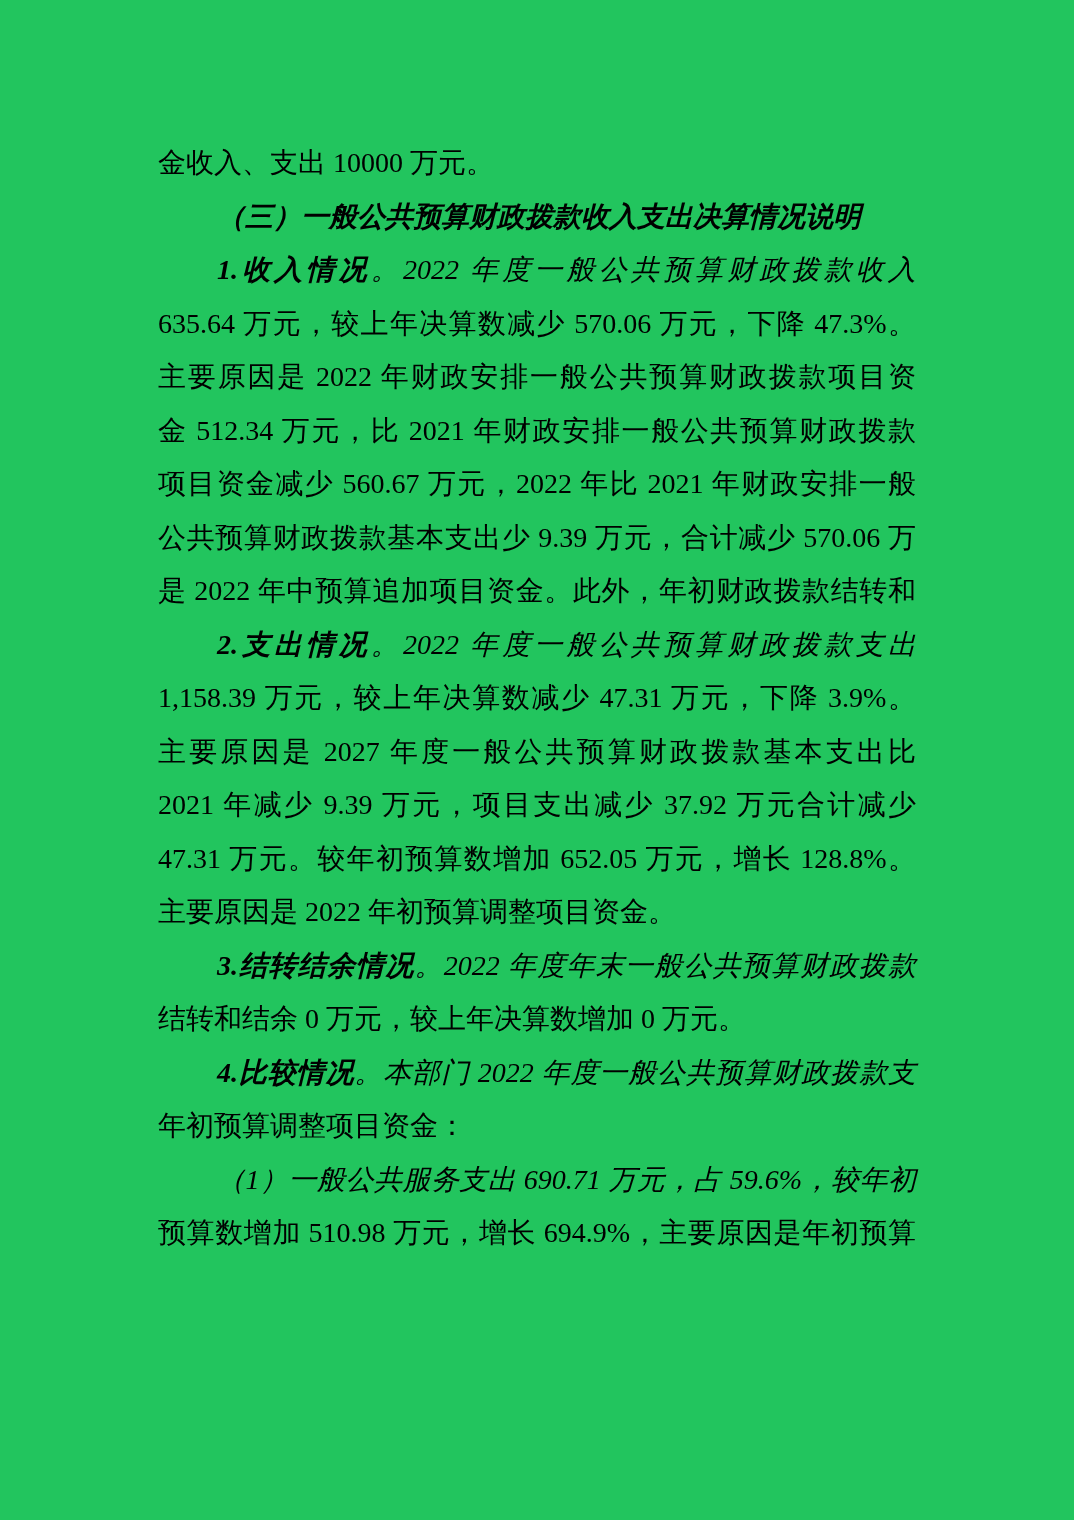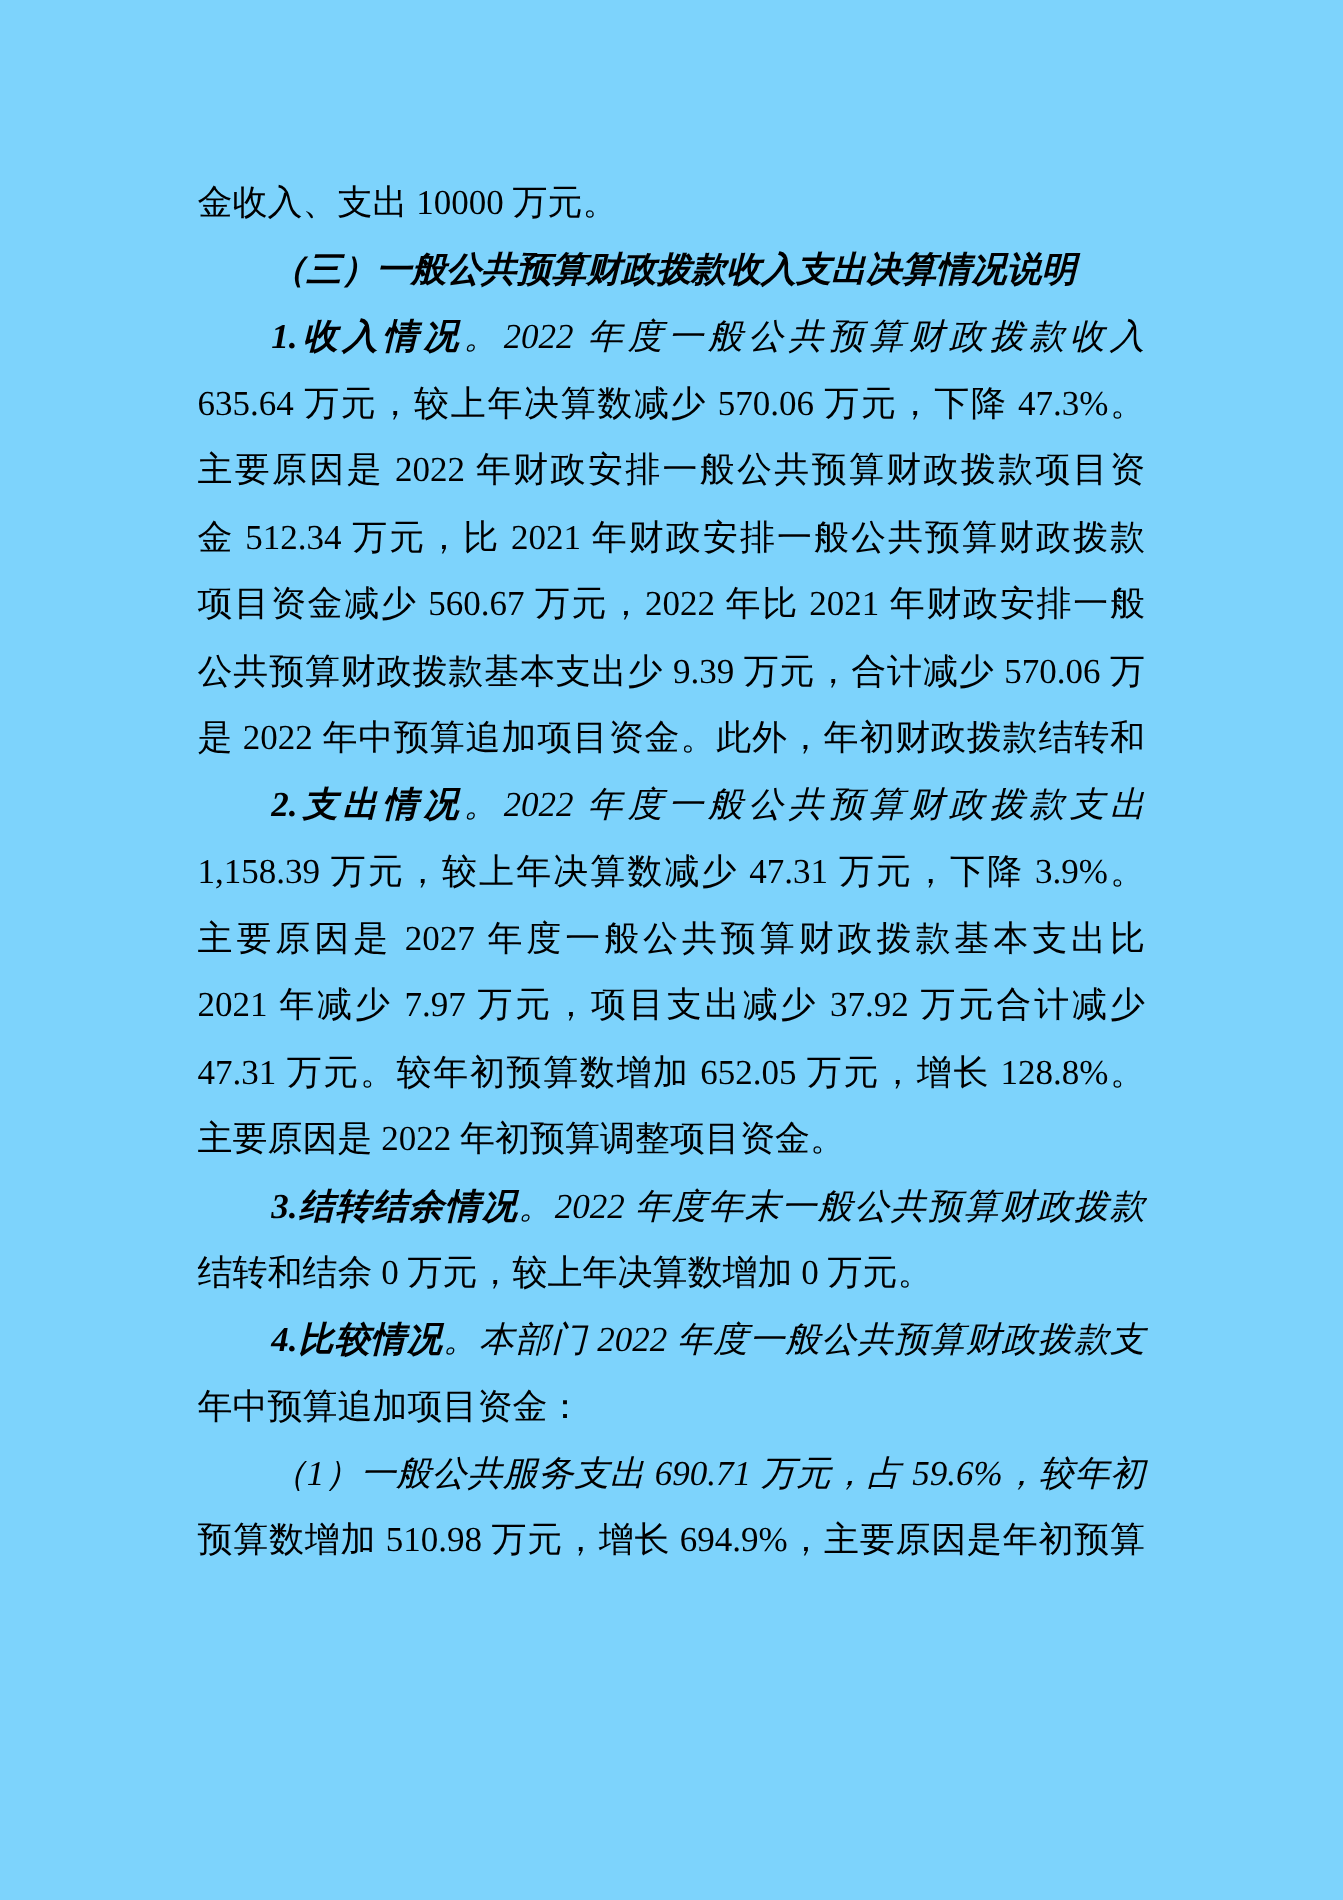--- a/index.html
+++ b/index.html
@@ -8,21 +8,21 @@
     height: 1520px;
     background: #ffffff;
     color: #000000;
     font-family: "Liberation Serif", "DejaVu Serif", serif;
     position: relative;
     overflow: hidden;
   }
   .page {
     position: absolute;
     inset: 0;
-    background: #7dd3fc;
+    background: #22c55e;
   }
   .doc {
     position: absolute;
     left: 158px;
     top: 136px;
     width: 758px;
   }
   .paragraph { margin: 0; padding: 0; }
   .line {
     height: 53.5px;
@@ -57,30 +57,30 @@
         <div class="line just"><span class="run">主要原因是 2022 年财政安排一般公共预算财政拨款项目资</span></div>
         <div class="line just"><span class="run">金 512.34 万元，比 2021 年财政安排一般公共预算财政拨款</span></div>
         <div class="line just"><span class="run">项目资金减少 560.67 万元，2022 年比 2021 年财政安排一般</span></div>
         <div class="line just"><span class="run">公共预算财政拨款基本支出少 9.39 万元，合计减少 570.06 万</span></div>
         <div class="line just"><span class="run">是 2022 年中预算追加项目资金。此外，年初财政拨款结转和</span></div>
       </div>
       <div class="paragraph">
         <div class="line indent just"><span class="run bold">2.支出情况</span><span class="run">。2022 年度一般公共预算财政拨款支出</span></div>
         <div class="line just"><span class="run">1,158.39 万元，较上年决算数减少 47.31 万元，下降 3.9%。</span></div>
         <div class="line just"><span class="run">主要原因是 2027 年度一般公共预算财政拨款基本支出比</span></div>
-        <div class="line just"><span class="run">2021 年减少 7.97 万元，项目支出减少 37.92 万元合计减少</span></div>
+        <div class="line just"><span class="run">2021 年减少 9.39 万元，项目支出减少 37.92 万元合计减少</span></div>
         <div class="line just"><span class="run">47.31 万元。较年初预算数增加 652.05 万元，增长 128.8%。</span></div>
         <div class="line"><span class="run">主要原因是 2022 年初预算调整项目资金。</span></div>
       </div>
       <div class="paragraph">
         <div class="line indent just"><span class="run bold">3.结转结余情况</span><span class="run">。2022 年度年末一般公共预算财政拨款</span></div>
         <div class="line"><span class="run">结转和结余 0 万元，较上年决算数增加 0 万元。</span></div>
       </div>
       <div class="paragraph">
         <div class="line indent just"><span class="run bold">4.比较情况</span><span class="run">。本部门 2022 年度一般公共预算财政拨款支</span></div>
-        <div class="line"><span class="run">年中预算追加项目资金：</span></div>
+        <div class="line"><span class="run">年初预算调整项目资金：</span></div>
       </div>
       <div class="paragraph">
         <div class="line indent just"><span class="run">（1）一般公共服务支出 690.71 万元，占 59.6%，较年初</span></div>
         <div class="line just"><span class="run">预算数增加 510.98 万元，增长 694.9%，主要原因是年初预算</span></div>
       </div>
     </div>
 </div>
 
 </body></html>

